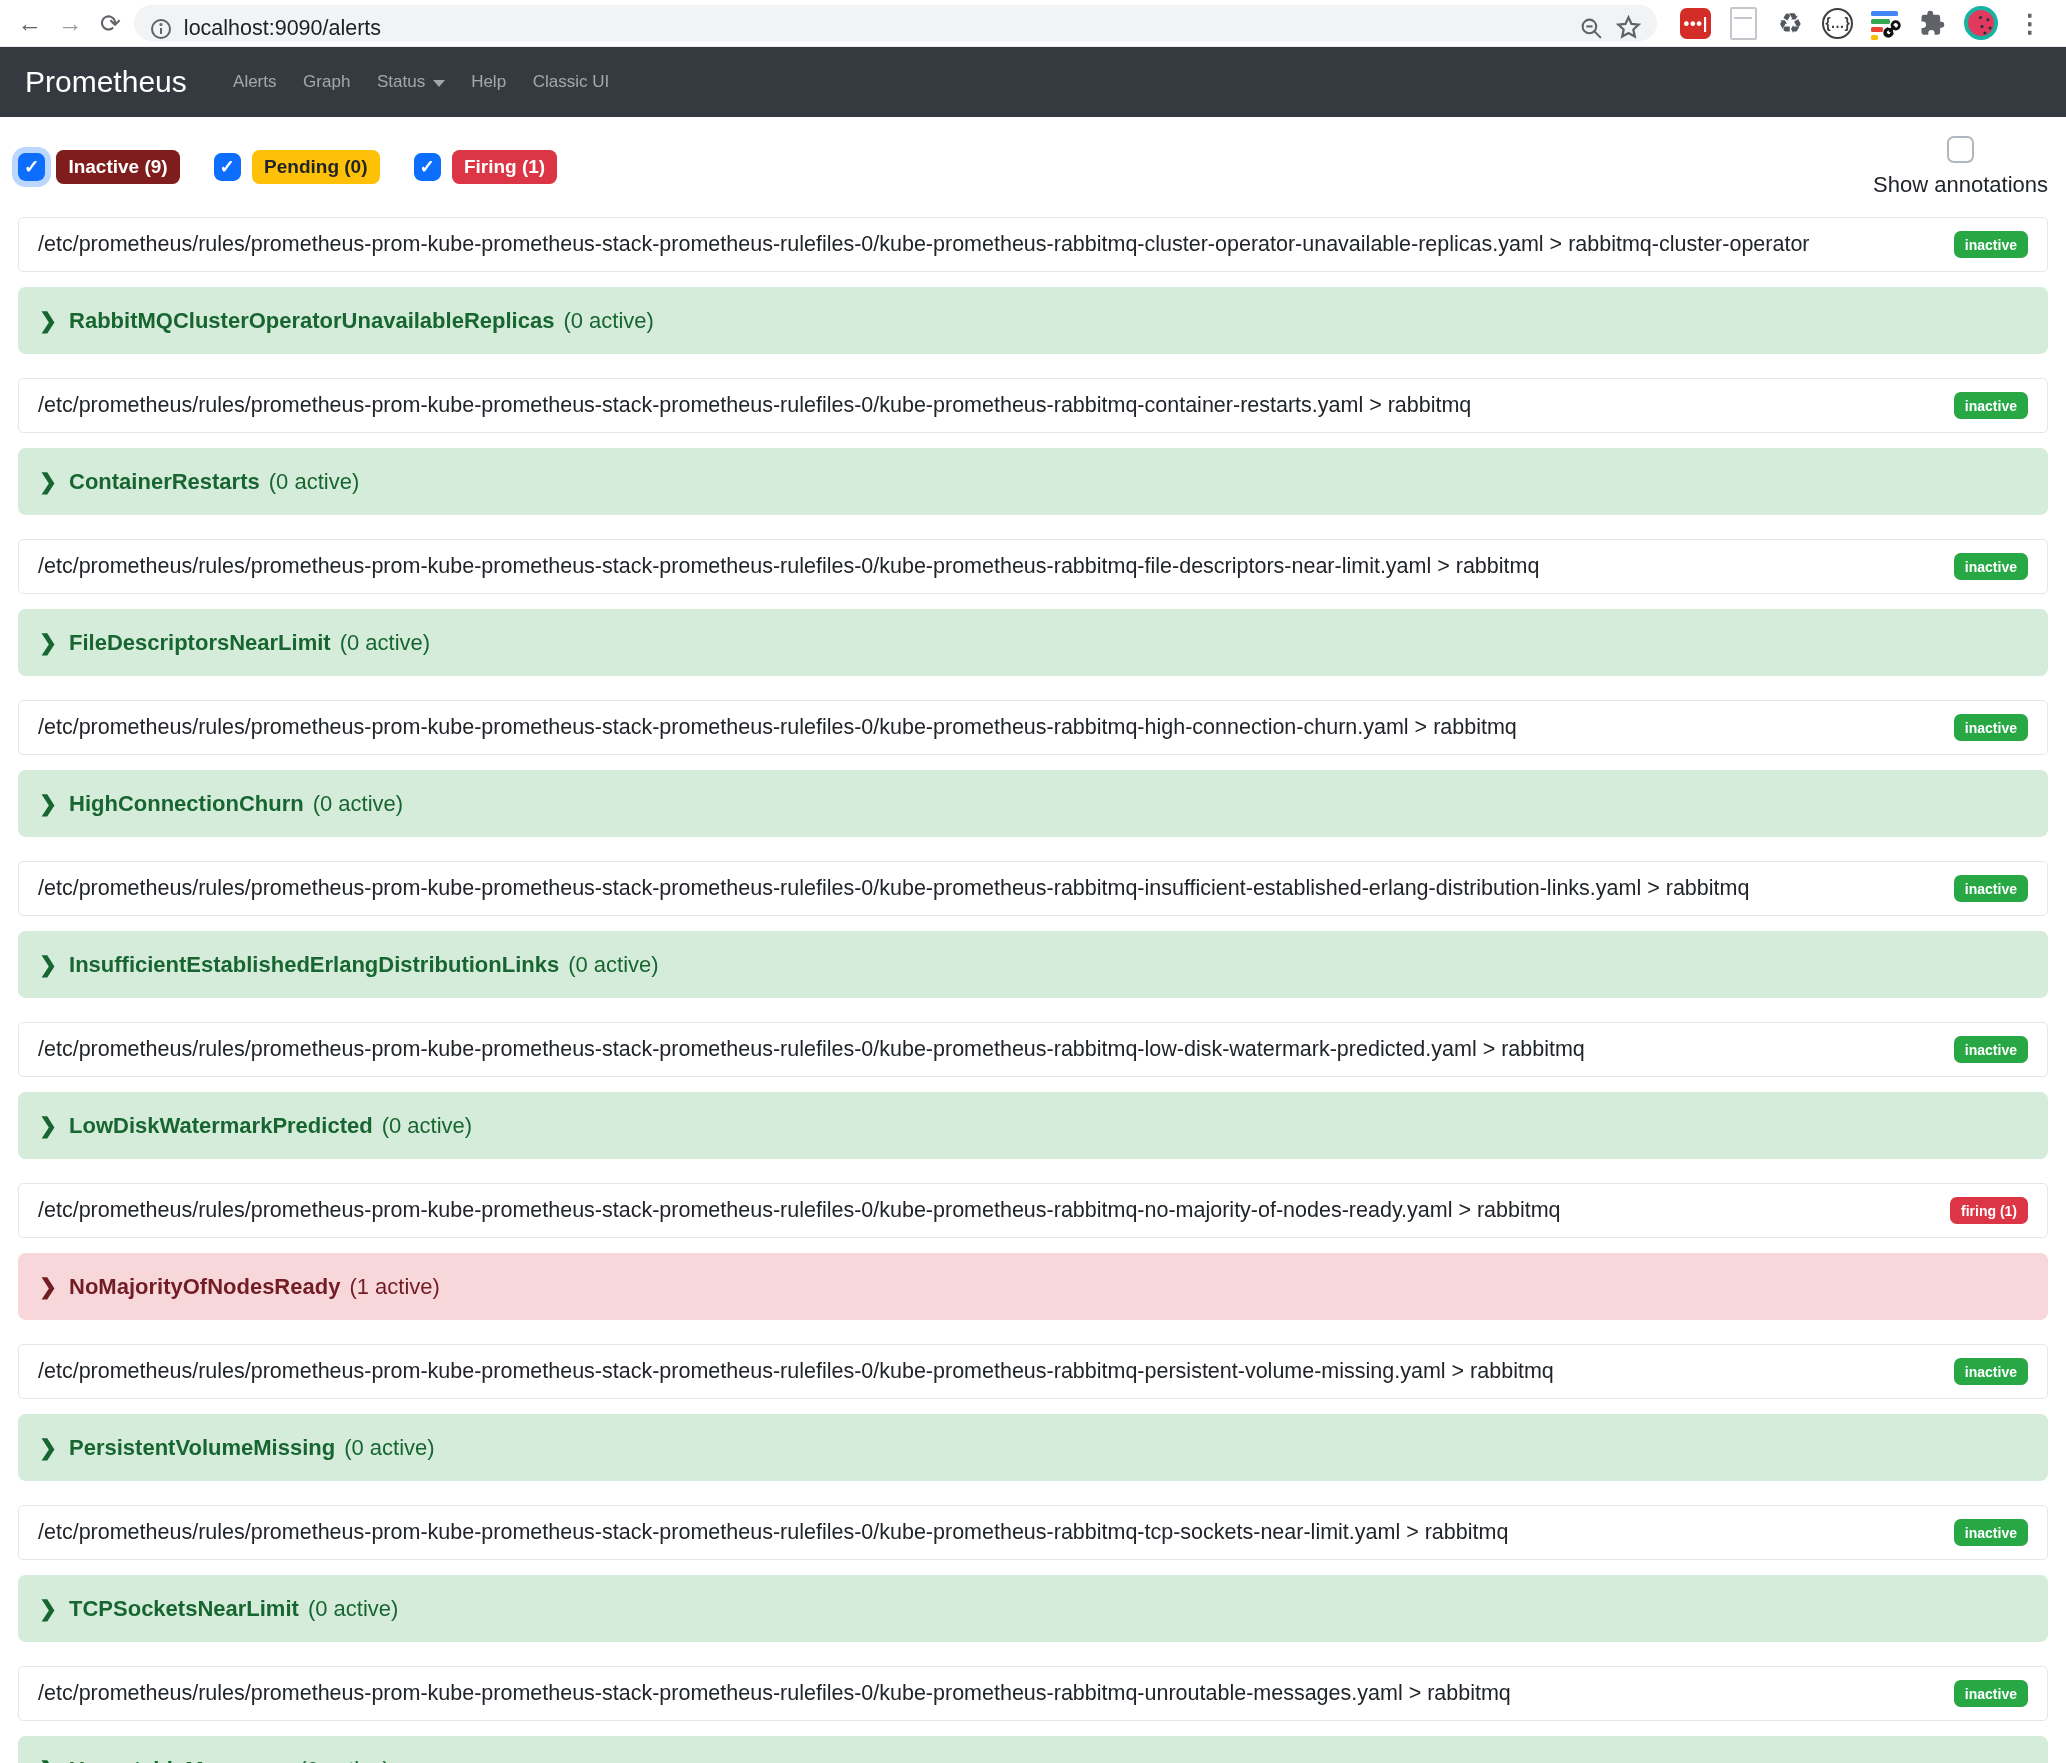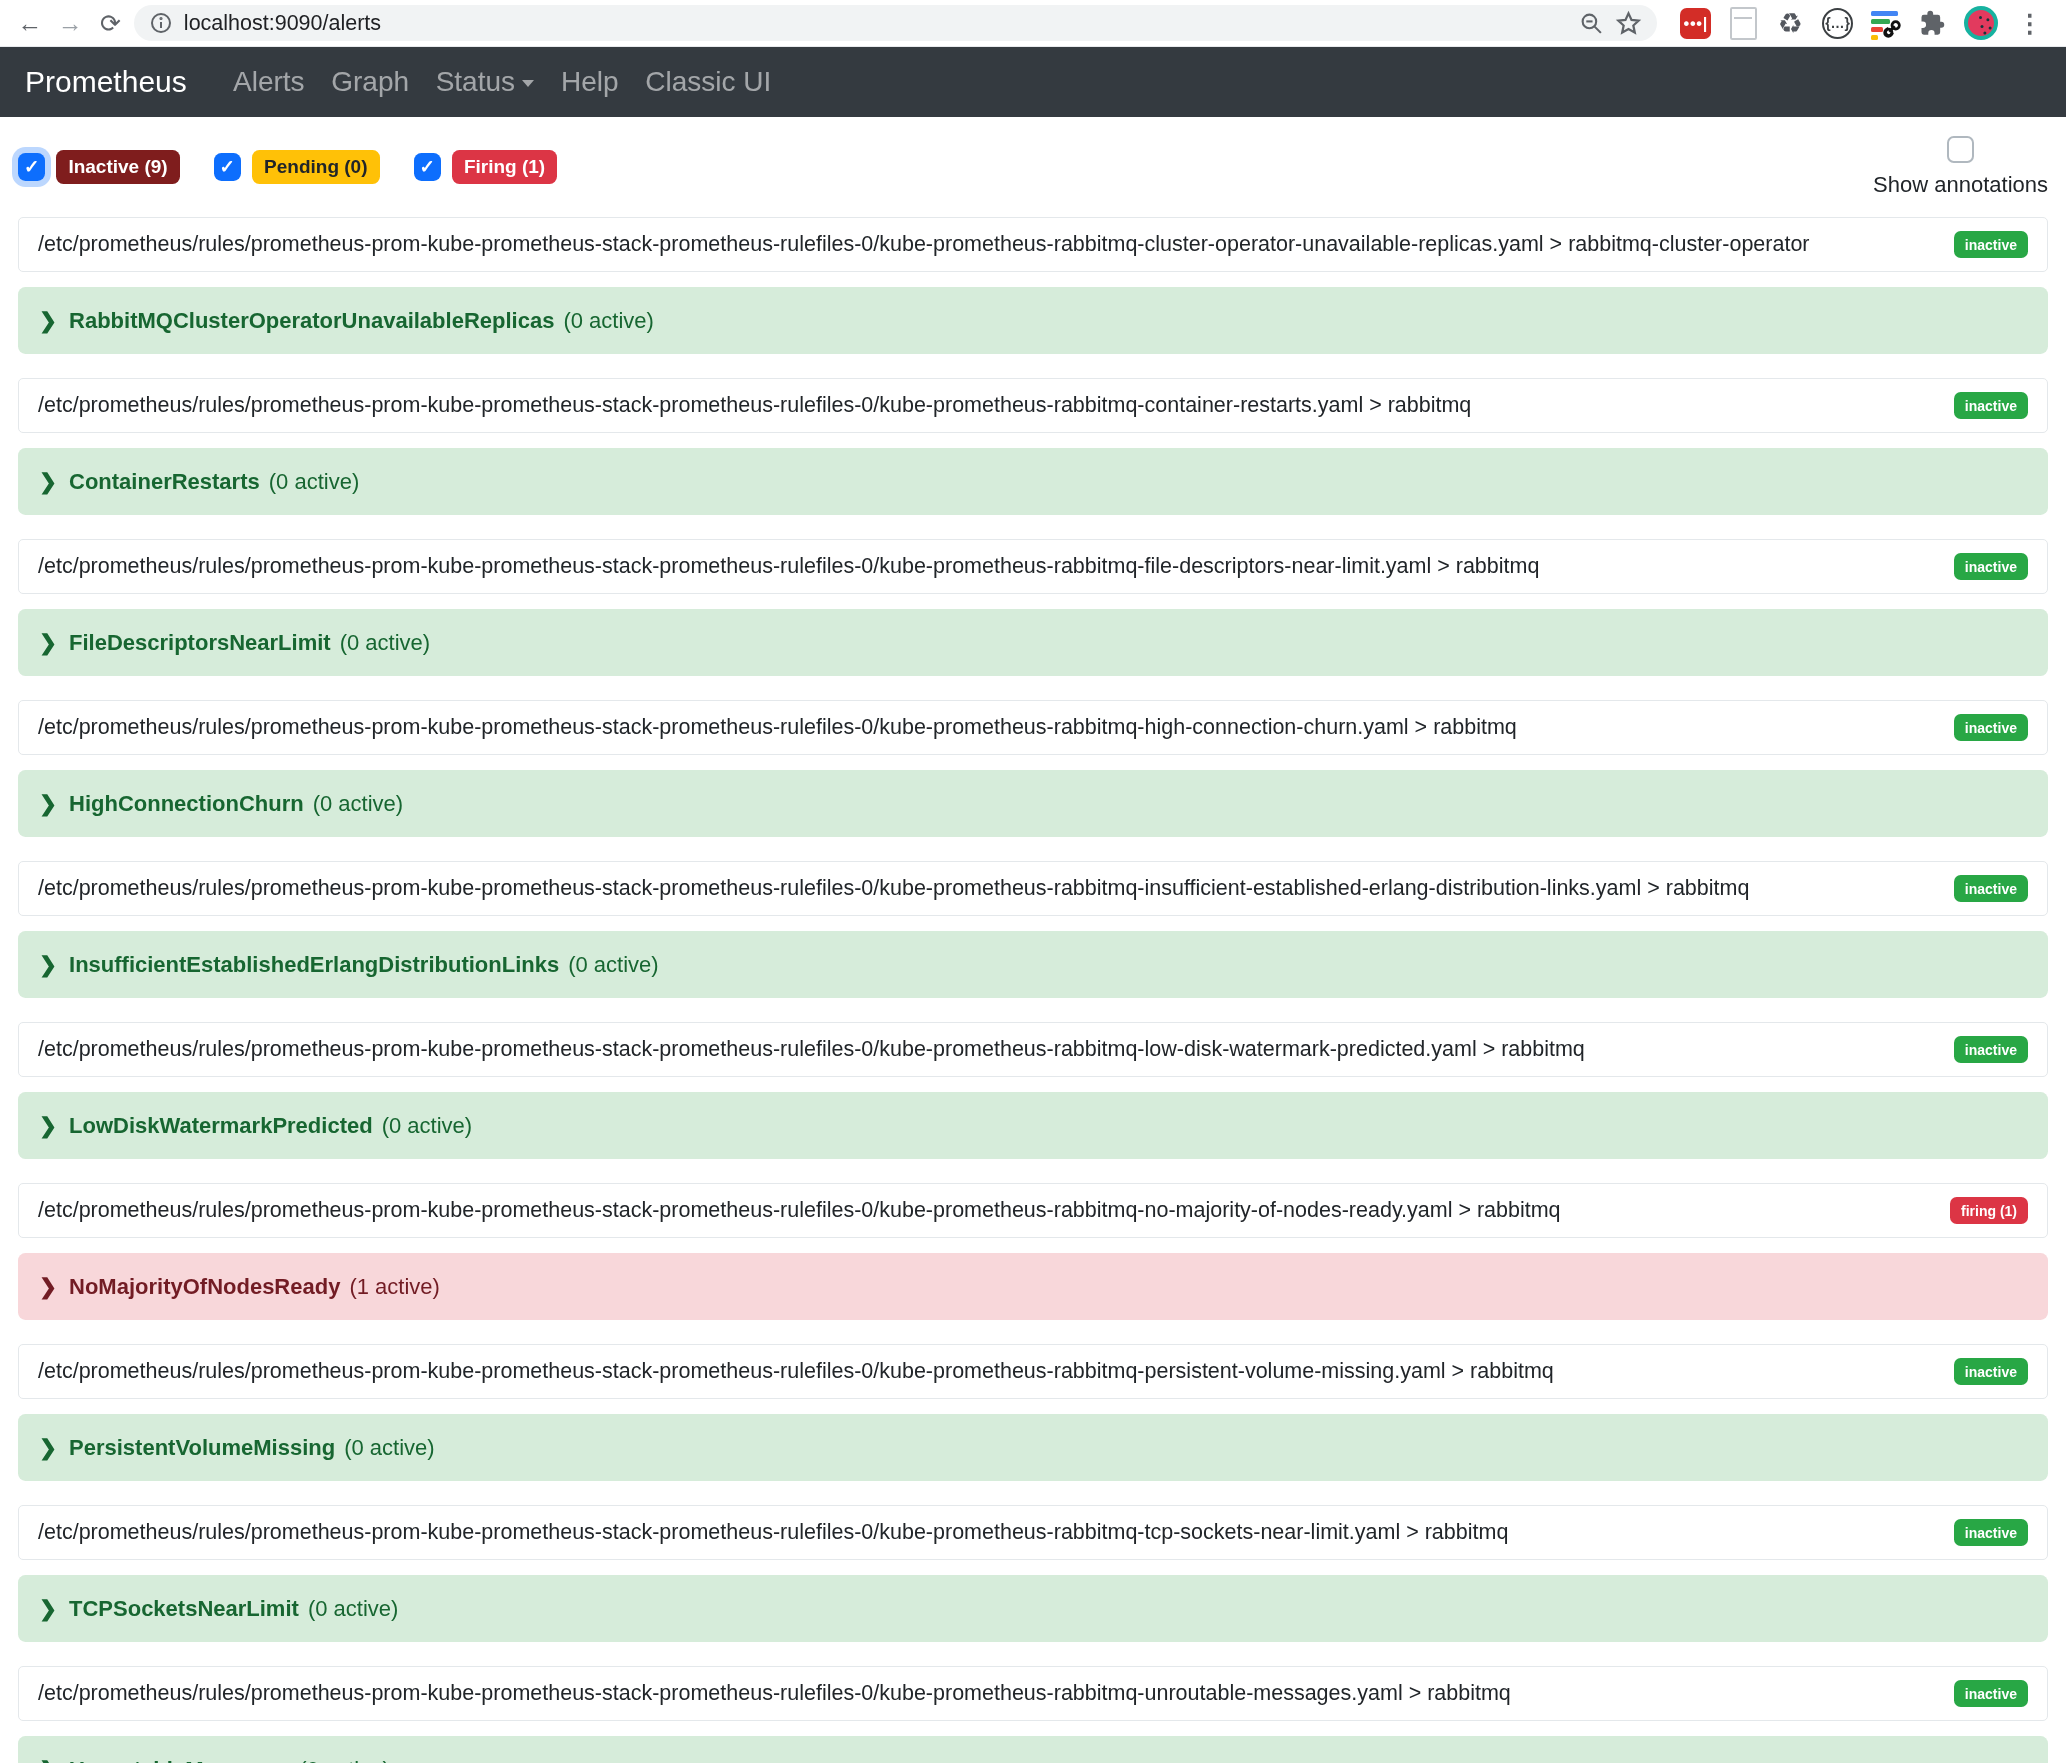--- a/index.html
+++ b/index.html
@@ -6,21 +6,21 @@
   html,body { width:2066px; height:1764px; overflow:hidden; background:#fff;
               font-family:"Liberation Sans", sans-serif; }
 
   
   .btoolbar { height:47px; background:#fff; display:flex; align-items:center;
               padding:0 13.3px; gap:7.4px; border-bottom:0.7px solid #e8eaed; }
   .nav-btn { width:33px; height:33px; display:flex; align-items:center; justify-content:center;
              color:#5f6368; font-size:25px; border-radius:50%; flex:0 0 auto; }
   .nav-btn.dim { color:#9aa0a6; }
   .omnibox { flex:1 1 auto; height:36px; background:#f1f3f4; border-radius:18px;
-             display:flex; align-items:center; padding:0 15px; gap:10.4px; min-width:0; }
+             display:flex; align-items:flex-end; padding:0 15px; gap:10.4px; min-width:0; }
   .omnibox .url { font-size:21.5px; color:#202124; flex:1 1 auto; white-space:nowrap;
                   overflow:hidden; }
   .o-icon { color:#5f6368; flex:0 0 auto; display:flex; align-items:center; justify-content:center; }
   .ext-area { display:flex; align-items:center; gap:16.3px; padding:0 7.4px 0 16.3px; flex:0 0 auto; }
   .ext { width:31px; height:31px; display:flex; align-items:center; justify-content:center; }
   .lastpass { background:#d32d27; border-radius:6.7px; color:#fff; font-size:16.3px;
               font-weight:bold; letter-spacing:0.7px; }
   .page-ic { width:27px; height:33px; background:#fff; border:2.2px solid #c3c7cb; border-radius:2.2px;
              position:relative; }
   .page-ic::before { content:""; position:absolute; top:3px; left:2.2px; right:2.2px; height:5.2px;
@@ -40,21 +40,21 @@
   .avatar { width:34px; height:34px; border-radius:50%; background:#e23a5e;
             border:4.4px solid #17b2a0; position:relative; }
   .avatar .seed { position:absolute; width:3px; height:3px; border-radius:50%; background:#14343b;
                   top:6px; left:11px;
                   box-shadow:7.4px 2.2px 0 #14343b, 1.5px 9px 0 #14343b, 9.6px 10.4px 0 #14343b, 4.4px 15.6px 0 #14343b; }
   .menu-dots { color:#5f6368; font-size:25px; font-weight:bold; }
 
   
   .pnavbar { height:70px; background:#343a40; display:flex; align-items:center; padding:0 25px; }
   .brand { color:#fff; font-size:30px; margin-right:33px; }
-  .pnav-link { color:rgba(255,255,255,.55); font-size:28px; padding:0 13.3px; display:flex;
+  .pnav-link { color:rgba(255,255,255,.55); font-size:17px; padding:0 13.3px; display:flex;
                align-items:center; gap:7.4px; }
   .caret { width:0; height:0; border-left:6.7px solid transparent; border-right:6.7px solid transparent;
            border-top:7.4px solid rgba(255,255,255,.55); margin-top:3px; }
 
   
   .filterbar { display:flex; align-items:center; margin:19px 18px 19px 18px; }
   .filter { display:flex; align-items:center; margin-right:34px; }
   .cbox { width:27.4px; height:27.4px; border-radius:7.4px; background:#0d6efd; color:#fff;
           display:flex; align-items:center; justify-content:center; font-size:18.5px; font-weight:bold; }
   .cbox.focus-ring { box-shadow:0 0 0 6px rgba(13,110,253,.28); }

